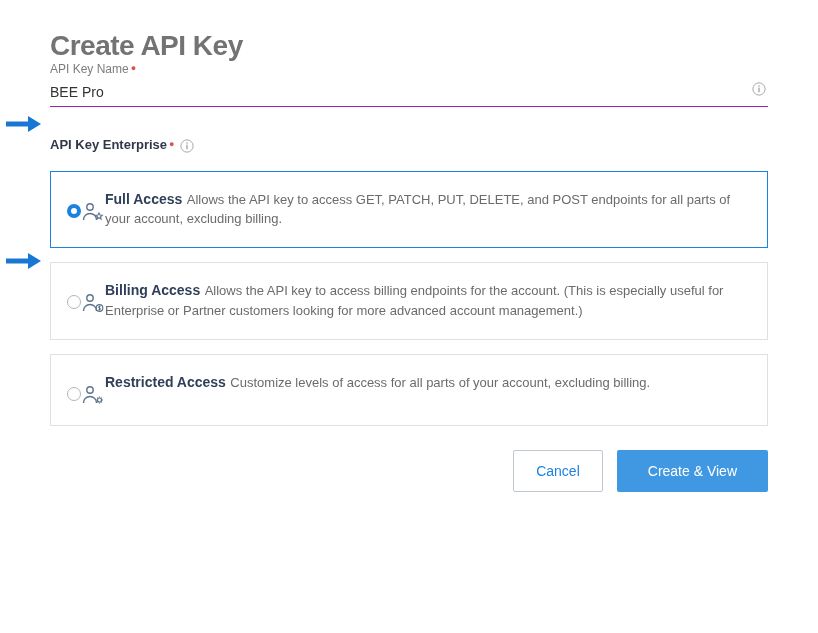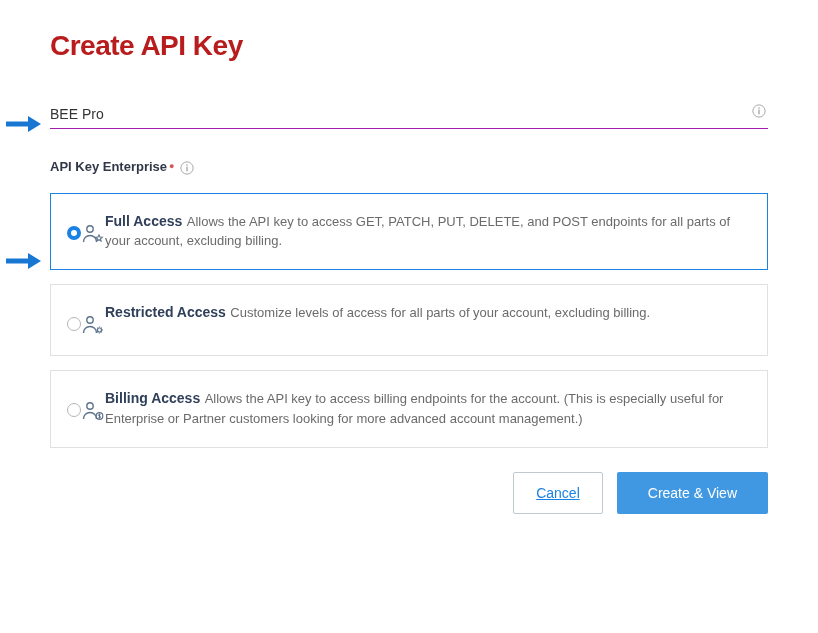--- a/index.html
+++ b/index.html
@@ -8,23 +8,22 @@
       background: #fff;
       color: #333;
       width: 818px;
       height: 633px;
       padding: 30px 50px 20px 50px;
       position: relative;
     }
     .page-title {
       font-size: 28px;
       font-weight: 700;
-      color: #b91c1c;
+      color: #737373;
       letter-spacing: -0.5px;
-      margin-bottom: 40px;
     }
     .field-label {
       font-size: 12px;
       color: #7d7d7d;
       margin-bottom: 4px;
     }
     .required-dot {
       color: #d9534f;
       font-size: 9px;
       position: relative;
@@ -119,21 +118,20 @@
       font-size: 14px;
       padding: 12px 22px;
       border-radius: 2px;
       cursor: pointer;
       border: 1px solid transparent;
     }
     .btn-cancel {
       background: #fff;
       border: 1px solid #c0c8d0;
       color: #1a82e2;
-      text-decoration: underline;
     }
     .btn-primary {
       background: #4098e3;
       color: #fff;
       padding-left: 30px;
       padding-right: 30px;
     }
     .arrow {
       position: absolute;
       width: 36px;
@@ -151,20 +149,23 @@
   <path d="M22 1 L35 9 L22 17 Z" fill="currentColor"></path>
 </svg>
 <svg class="arrow arrow-2" viewBox="0 0 36 18">
   <path d="M0 9 L26 9" stroke="currentColor" stroke-width="5" fill="none"></path>
   <path d="M22 1 L35 9 L22 17 Z" fill="currentColor"></path>
 </svg>
 
 <h1 class="page-title">Create API Key</h1>
 
 <div>
+  <div class="field-label">
+    <span>API Key Name</span><span class="required-dot">●</span>
+  </div>
   <div class="input-wrap">
     <input class="text-input" type="text" value="BEE Pro" style="">
     <svg class="info-circle" viewBox="0 0 16 16">
       <circle cx="8" cy="8" r="7" fill="none" stroke="currentColor" stroke-width="1"></circle>
       <circle cx="8" cy="4.5" r="0.9" fill="currentColor"></circle>
       <rect x="7.3" y="6.4" width="1.4" height="5.4" fill="currentColor"></rect>
     </svg>
   </div>
 </div>
 
@@ -190,41 +191,41 @@
       <span class="opt-title">Full Access</span>
       <span class="opt-desc">Allows the API key to access GET, PATCH, PUT, DELETE, and POST endpoints for all parts of your account, excluding billing.</span>
     </span>
   </label>
 
   <label class="option">
     <span class="radio-outer"></span>
     <svg class="opt-icon" viewBox="0 0 24 24">
       <circle cx="9" cy="7" r="3.2" fill="none" stroke="currentColor" stroke-width="1.4"></circle>
       <path d="M2.5 20c0-4 3-6.5 6.5-6.5s6.5 2.5 6.5 6.5" fill="none" stroke="currentColor" stroke-width="1.4"></path>
+      <circle cx="18.5" cy="17" r="3.3" fill="none" stroke="currentColor" stroke-width="1.2"></circle>
+      <path d="M18.5 14.5v5M17.3 18.6c.3.4 2.4.5 2.4-.7 0-.9-2.4-.6-2.4-1.6 0-1.1 2-1 2.3-.6" fill="none" stroke="currentColor" stroke-width="1"></path>
+    </svg>
+    <span class="opt-text">
+      <span class="opt-title">Billing Access</span>
+      <span class="opt-desc">Allows the API key to access billing endpoints for the account. (This is especially useful for Enterprise or Partner customers looking for more advanced account management.)</span>
+    </span>
+  </label>
+
+  <label class="option">
+    <span class="radio-outer"></span>
+    <svg class="opt-icon" viewBox="0 0 24 24">
+      <circle cx="9" cy="7" r="3.2" fill="none" stroke="currentColor" stroke-width="1.4"></circle>
+      <path d="M2.5 20c0-4 3-6.5 6.5-6.5s6.5 2.5 6.5 6.5" fill="none" stroke="currentColor" stroke-width="1.4"></path>
       <circle cx="18.5" cy="17" r="2" fill="none" stroke="currentColor" stroke-width="1.2"></circle>
       <path d="M18.5 13.5v1M18.5 19.5v1M15.5 17h1M21 17h1M16.2 14.7l.7.7M20.1 18.6l.7.7M20.8 14.7l-.7.7M16.9 18.6l-.7.7" stroke="currentColor" stroke-width="1.2"></path>
     </svg>
     <span class="opt-text">
       <span class="opt-title">Restricted Access</span>
       <span class="opt-desc">Customize levels of access for all parts of your account, excluding billing.</span>
     </span>
   </label>
 
-  <label class="option">
-    <span class="radio-outer"></span>
-    <svg class="opt-icon" viewBox="0 0 24 24">
-      <circle cx="9" cy="7" r="3.2" fill="none" stroke="currentColor" stroke-width="1.4"></circle>
-      <path d="M2.5 20c0-4 3-6.5 6.5-6.5s6.5 2.5 6.5 6.5" fill="none" stroke="currentColor" stroke-width="1.4"></path>
-      <circle cx="18.5" cy="17" r="3.3" fill="none" stroke="currentColor" stroke-width="1.2"></circle>
-      <path d="M18.5 14.5v5M17.3 18.6c.3.4 2.4.5 2.4-.7 0-.9-2.4-.6-2.4-1.6 0-1.1 2-1 2.3-.6" fill="none" stroke="currentColor" stroke-width="1"></path>
-    </svg>
-    <span class="opt-text">
-      <span class="opt-title">Billing Access</span>
-      <span class="opt-desc">Allows the API key to access billing endpoints for the account. (This is especially useful for Enterprise or Partner customers looking for more advanced account management.)</span>
-    </span>
-  </label>
-
 </div>
 
 <div class="buttons">
   <button class="btn btn-cancel">Cancel</button>
   <button class="btn btn-primary">Create &amp; View</button>
 </div>
 
 </body></html>

